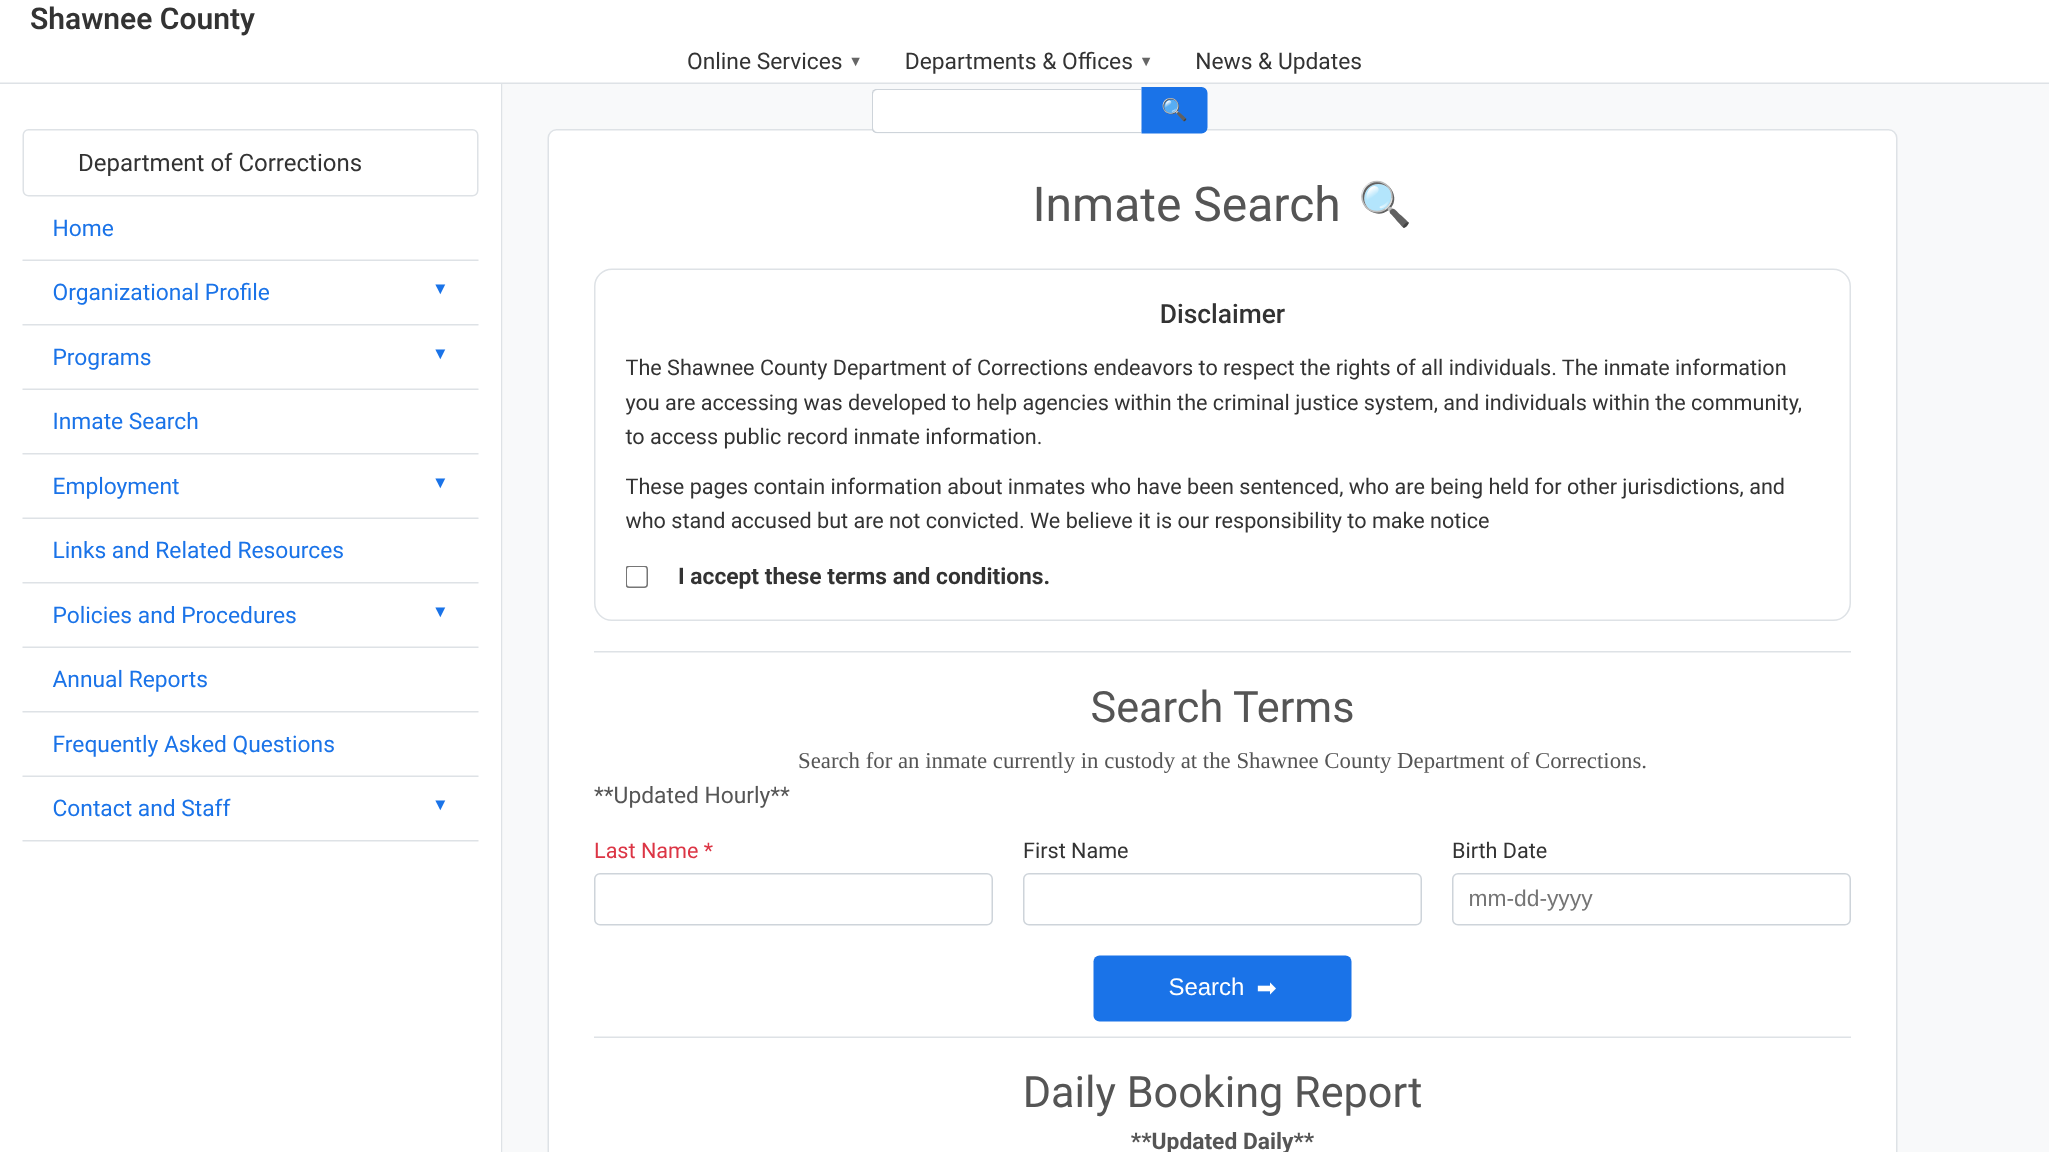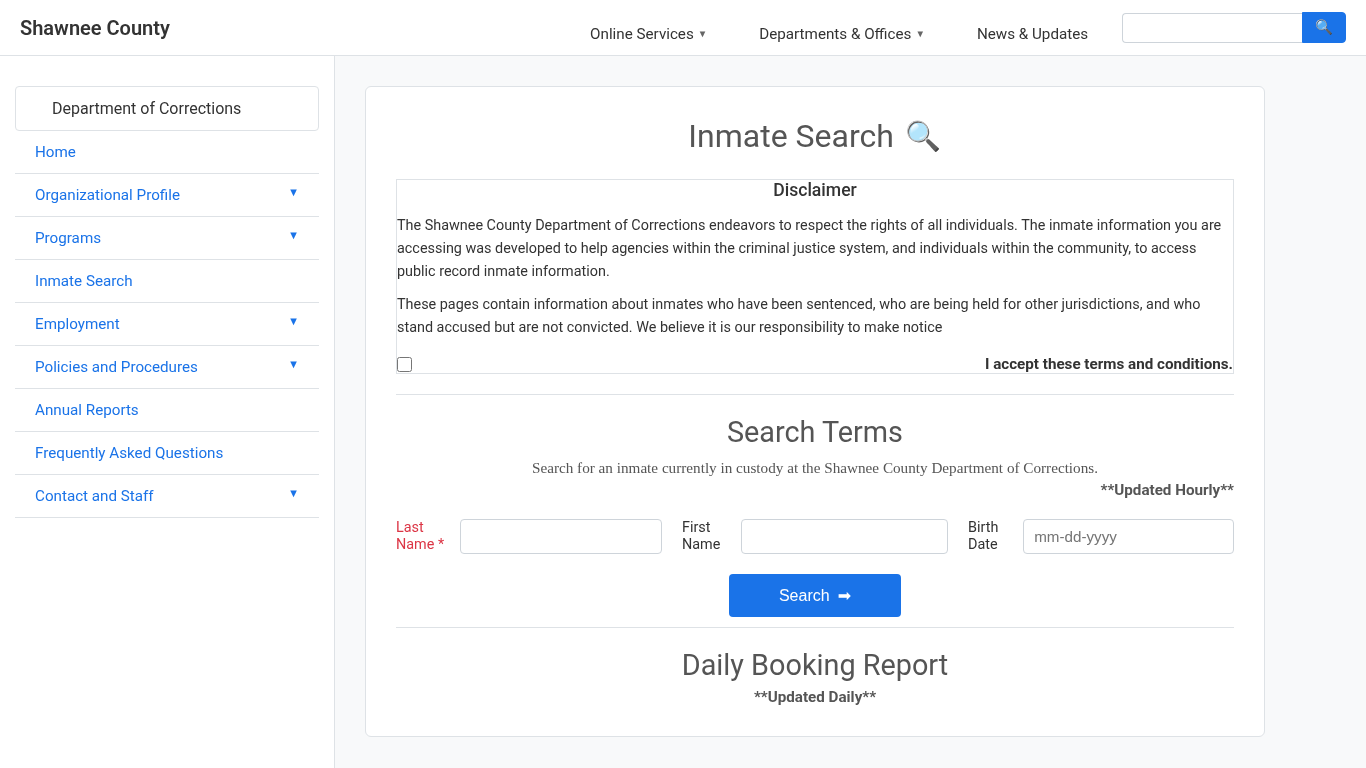--- a/index.html
+++ b/index.html
@@ -8,33 +8,33 @@
     
     .navbar {
       background: #fff;
       border-bottom: 1px solid #dee2e6;
       display: flex;
       align-items: center;
       padding: 0 20px;
       height: 56px;
       position: relative;
       z-index: 10;
+      flex-direction: column;
     }
     .navbar-brand {
       font-size: 1.25rem;
       font-weight: 600;
       color: #333;
       text-decoration: none;
       margin-right: auto;
     }
     .nav-links {
       display: flex;
       align-items: flex-end;
-      gap: 24px;
-      margin-top: 12px;
+      gap: 0;
     }
     .nav-link {
       color: #333;
       text-decoration: none;
       padding: 8px 14px;
       font-size: 0.95rem;
       display: flex;
       align-items: center;
       gap: 4px;
       border-radius: 4px;
@@ -134,41 +134,42 @@
       gap: 12px;
     }
     .search-icon-lg {
       font-size: 1.8rem;
       color: #555;
     }
 
     
     .disclaimer-box {
       border: 1px solid #dee2e6;
-      border-radius: 0;
+      border-radius: 12px;
+      padding: 20px;
       margin-bottom: 20px;
     }
     .disclaimer-title {
       text-align: center;
       font-size: 1.1rem;
       font-weight: 500;
       margin-bottom: 14px;
       color: #333;
     }
     .disclaimer-text {
       font-size: 0.9rem;
       color: #333;
       line-height: 1.6;
       margin-bottom: 10px;
     }
     .accept-row {
       display: flex;
       align-items: center;
-      justify-content: space-between;
-      gap: 0;
+      justify-content: flex-start;
+      gap: 20px;
       margin-top: 16px;
     }
     .accept-row input[type="checkbox"] {
       width: 15px;
       height: 15px;
       cursor: pointer;
     }
     .accept-label {
       font-weight: 700;
       font-size: 0.95rem;
@@ -189,34 +190,35 @@
       margin-bottom: 10px;
     }
     .section-subtitle {
       text-align: center;
       font-size: 0.95rem;
       color: #555;
       margin-bottom: 4px;
       font-family: Liberation Serif, serif;
     }
     .section-subtitle-bold {
-      text-align: right;
-      font-weight: 700;
+      text-align: left;
+      font-weight: 400;
       font-size: 0.95rem;
       color: #555;
       margin-bottom: 20px;
     }
 
     .search-fields {
       display: flex;
       gap: 20px;
       margin-bottom: 20px;
     }
     .field-group {
       display: flex;
+      flex-direction: column;
       gap: 6px;
       flex: 1;
     }
     .field-label {
       font-size: 0.9rem;
       color: #333;
     }
     .field-label span {
       color: #dc3545;
     }
@@ -308,20 +310,23 @@
     <a class="sidebar-item">
       <span>Programs</span>
       <span class="sidebar-caret">▼</span>
     </a>
     <a class="sidebar-item">
       <span>Inmate Search</span>
     </a>
     <a class="sidebar-item">
       <span>Employment</span>
       <span class="sidebar-caret">▼</span>
+    </a>
+    <a class="sidebar-item">
+      <span>Links and Related Resources</span>
     </a>
     <a class="sidebar-item">
       <span>Policies and Procedures</span>
       <span class="sidebar-caret">▼</span>
     </a>
     <a class="sidebar-item">
       <span>Annual Reports</span>
     </a>
     <a class="sidebar-item">
       <span>Frequently Asked Questions</span>

